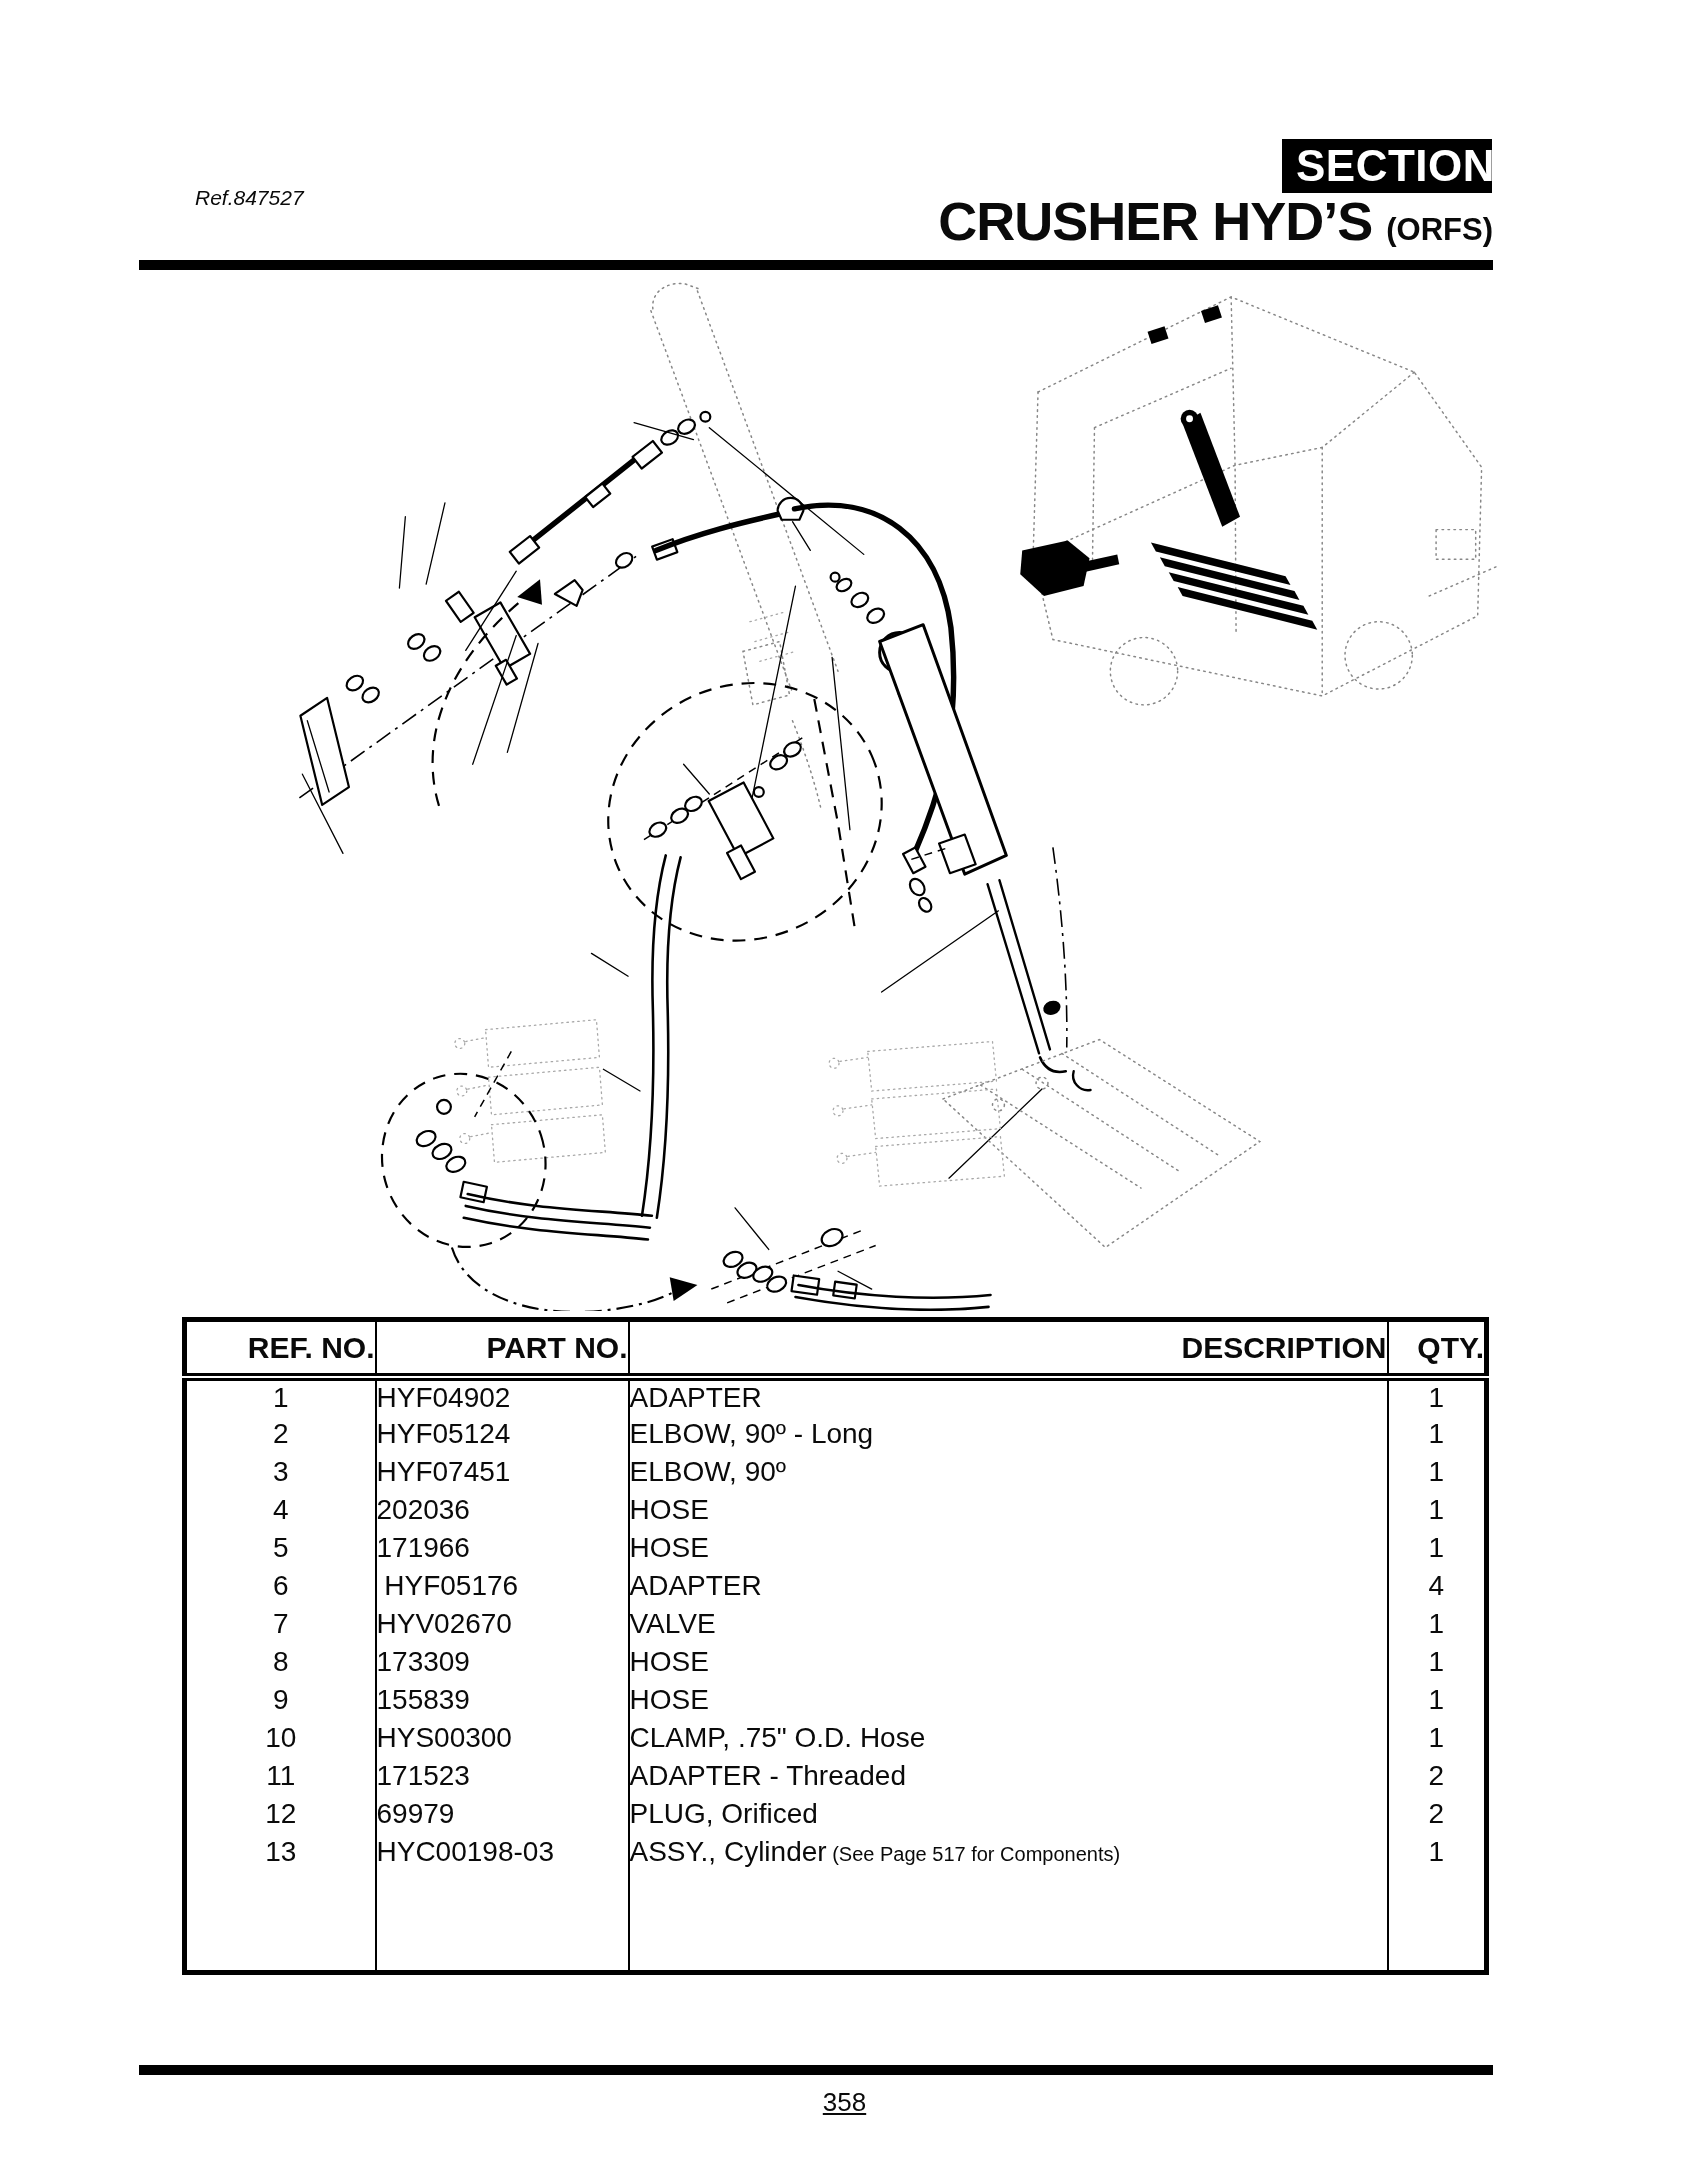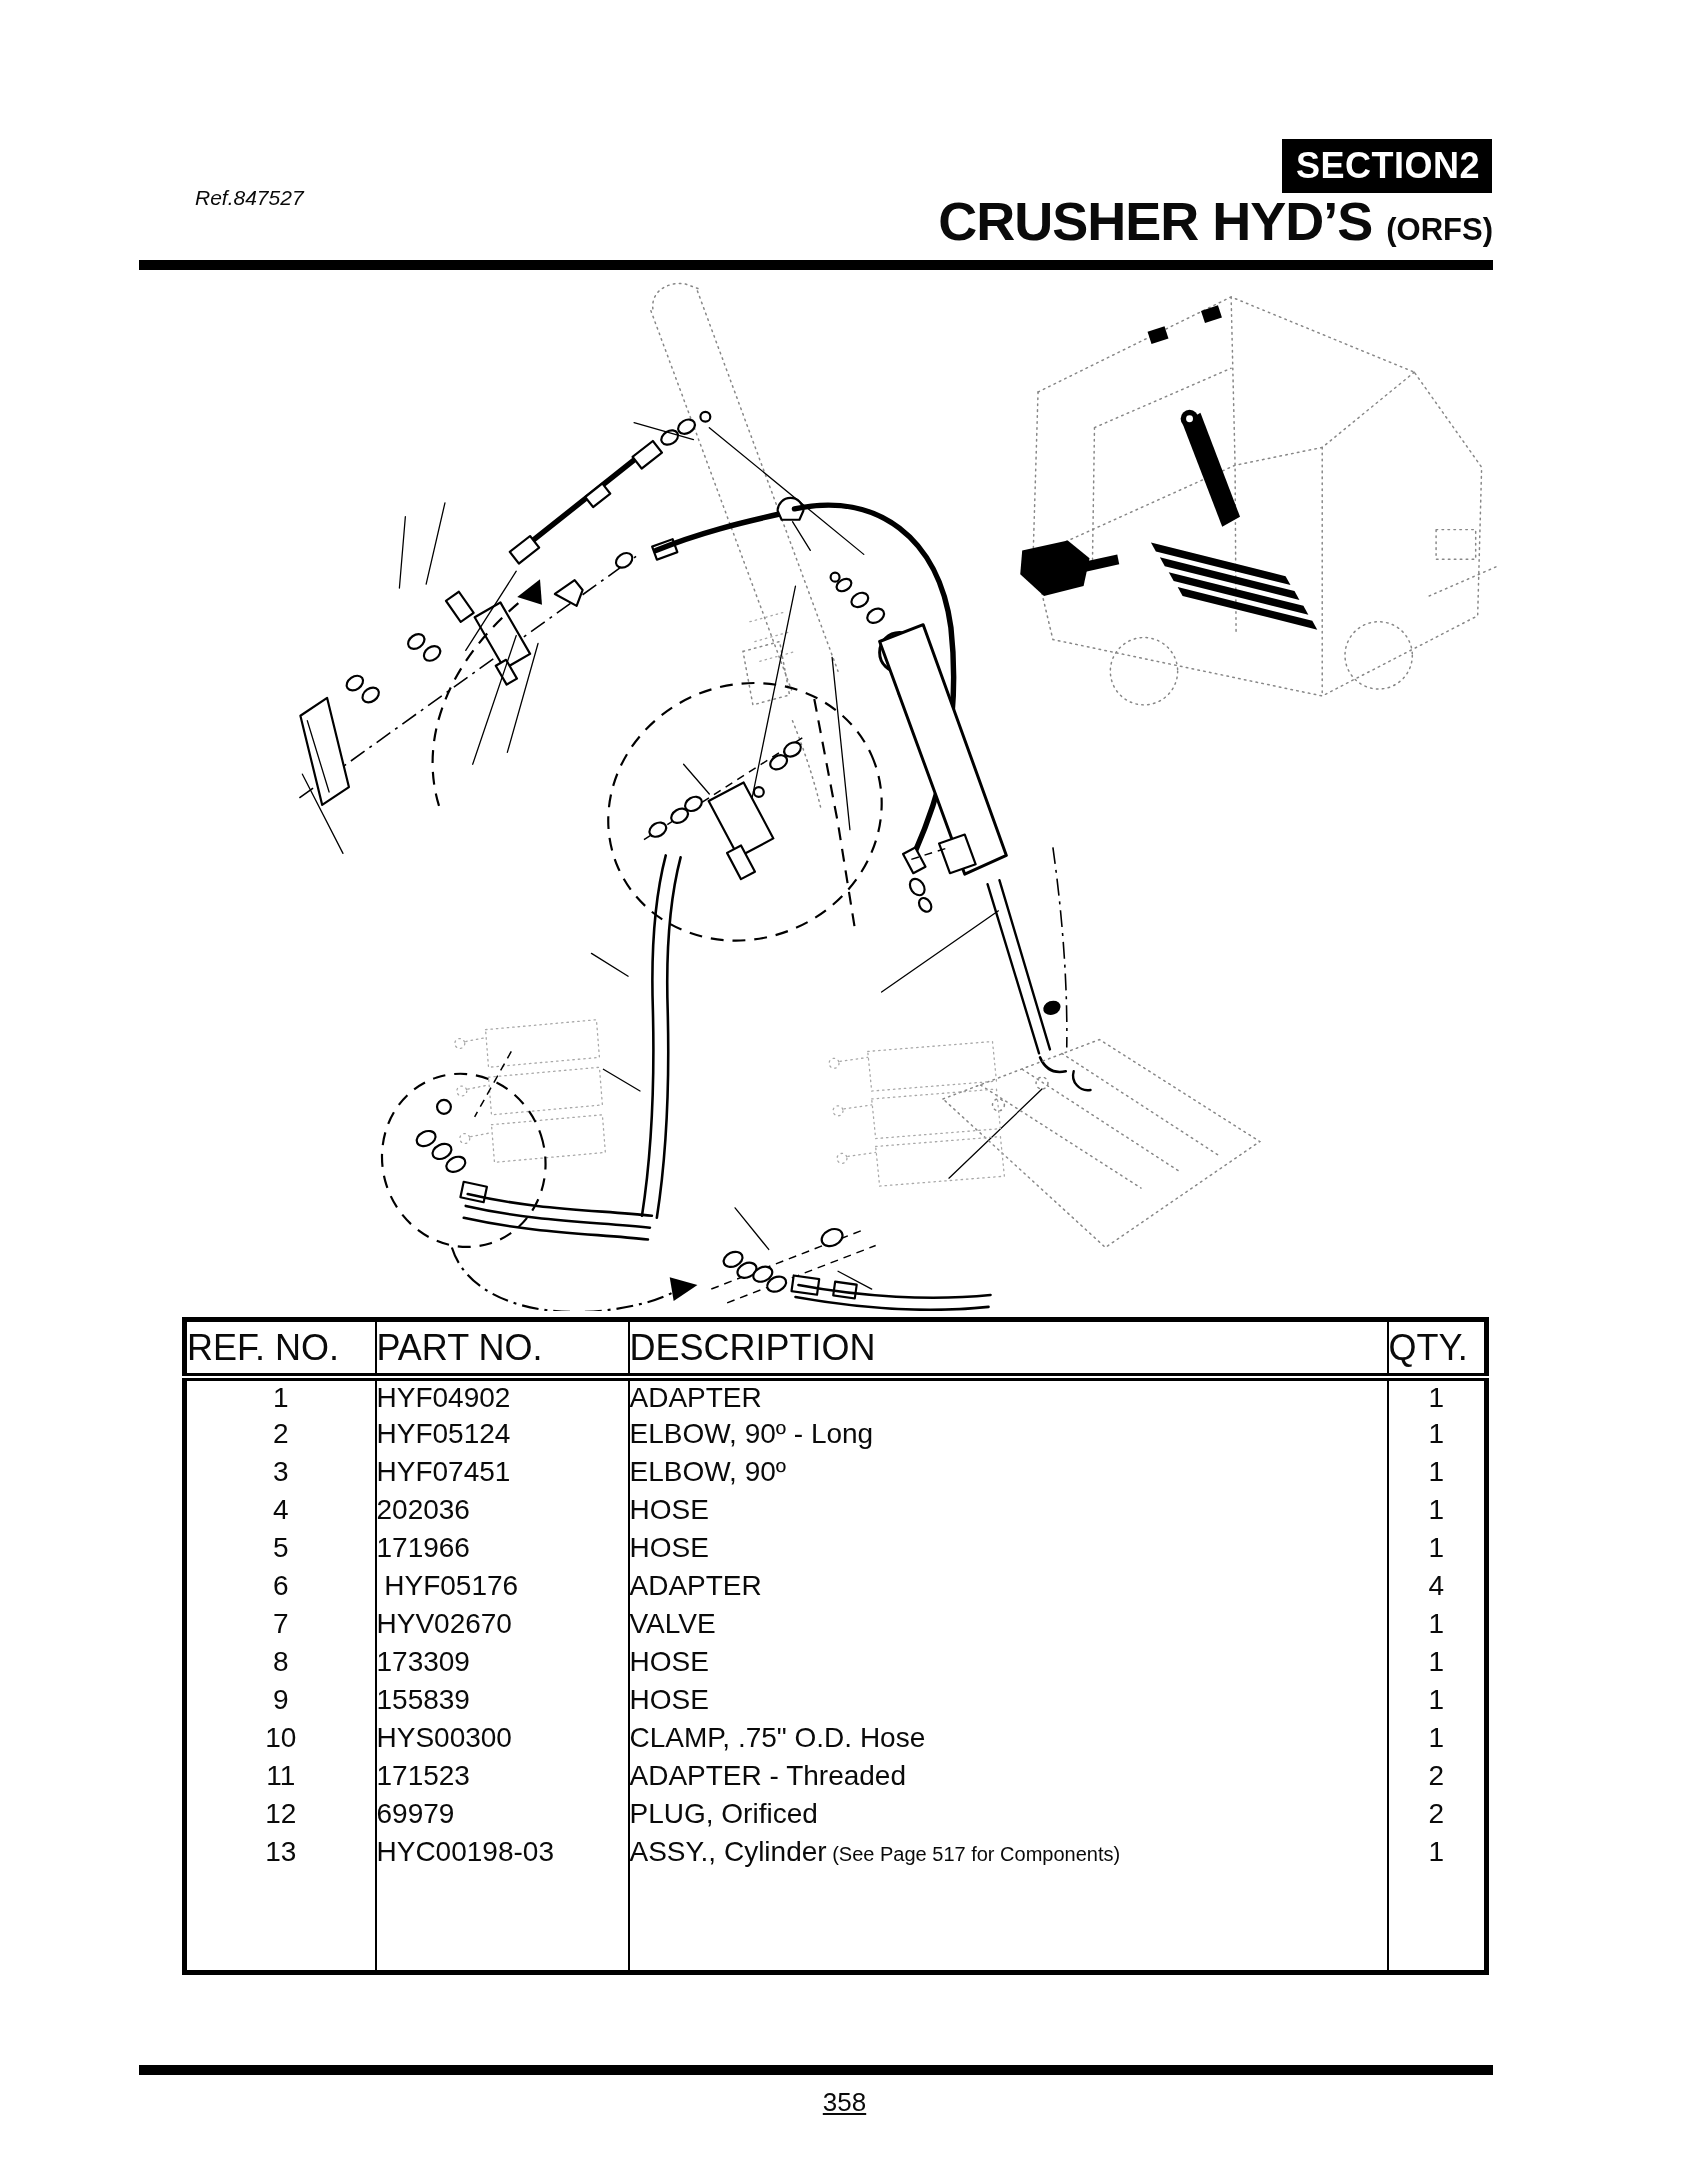--- a/index.html
+++ b/index.html
@@ -7,21 +7,21 @@
     position:relative; width:1683px; height:2178px; background:#ffffff;
     font-family:"Liberation Sans", sans-serif; color:#0a0a0a; overflow:hidden;
     margin:0 auto;
   }
   
   .ref-note{ position:absolute; left:195px; top:186px; font-size:21px; font-style:italic; }
   .section-box{
     position:absolute; left:1282px; top:139px; width:210px; height:54px;
     background:#000; color:#fff; display:flex; align-items:center;
     justify-content:space-between; padding:0 14px; box-sizing:border-box;
-    font-size:36px; font-weight:bold; letter-spacing:0.5px;
+    font-size:44px; font-weight:bold; letter-spacing:0.5px;
   }
   .page-title{
     position:absolute; right:190px; top:190px; width:1089px;
     text-align:right; font-size:54px; font-weight:bold; letter-spacing:-1px;
     white-space:nowrap;
   }
   .page-title .suffix{ font-size:31px; letter-spacing:0; font-weight:bold; }
   .rule{ position:absolute; left:139px; width:1354px; height:10px; background:#000; }
   .rule-top{ top:260px; }
   .rule-bottom{ top:2065px; }
@@ -38,21 +38,21 @@
   .dashdot{ fill:none; stroke:#000; stroke-width:1.6; stroke-dasharray:17 6 3 6; }
   .dot  { fill:none; stroke:#878787; stroke-width:1.5; stroke-dasharray:1.6 4.4; stroke-linecap:round; }
   .dot2 { fill:none; stroke:#a8a8a8; stroke-width:1.3; stroke-dasharray:1.5 4; stroke-linecap:round; }
   
   .table-wrap{ position:absolute; left:182px; top:1317px; }
   table.parts-table{
     border-collapse:collapse; table-layout:fixed; width:1303px; height:658px;
     border:5px solid #000;
   }
   table.parts-table th{
-    font-size:36px; font-weight:normal; text-align:left; height:51px;
+    font-size:30px; font-weight:bold; text-align:right; height:51px;
     border-bottom:8px double #000; border-left:2.5px solid #000; padding:0;
   }
   table.parts-table th:first-child{ border-left:none; }
   table.parts-table td{
     border-left:2.5px solid #000; font-size:28px; padding:0; vertical-align:middle;
   }
   table.parts-table td:first-child{ border-left:none; }
   table.parts-table tbody tr{ height:38px; }
   table.parts-table tr.filler-row{ height:auto; }
   td.c-ref{ text-align:center; }

